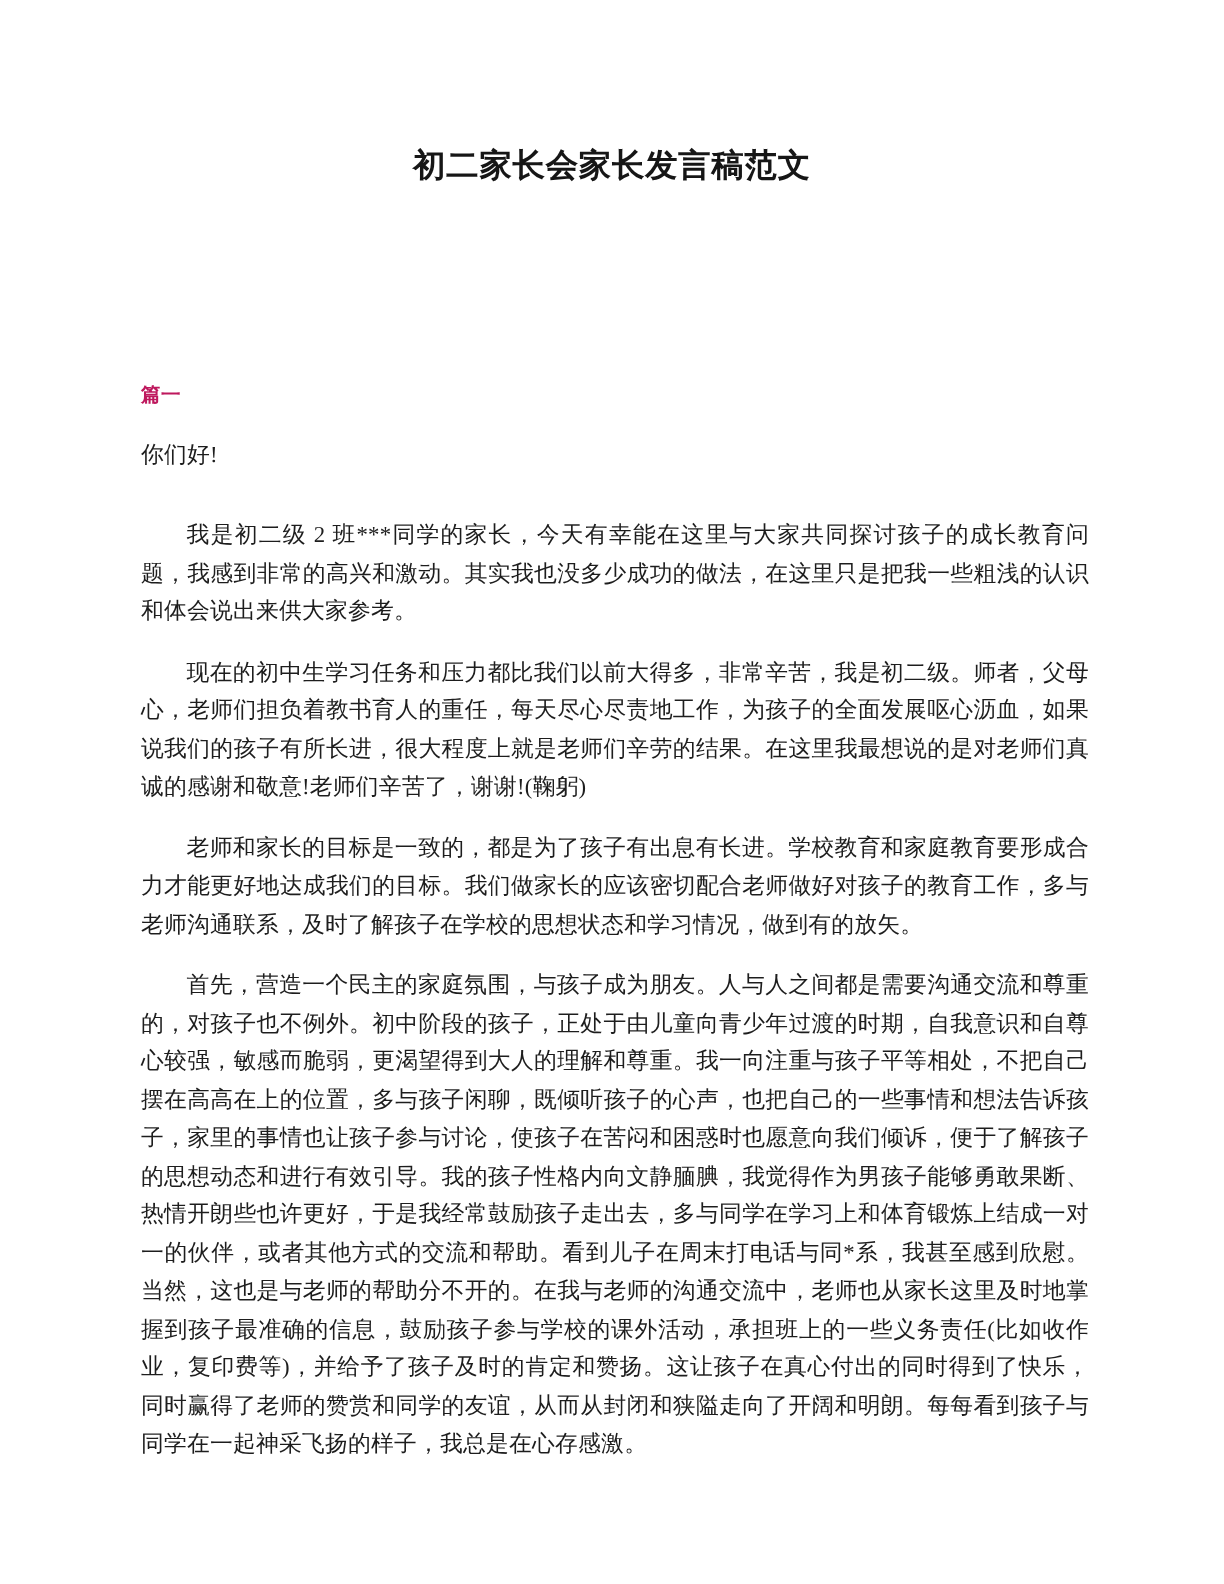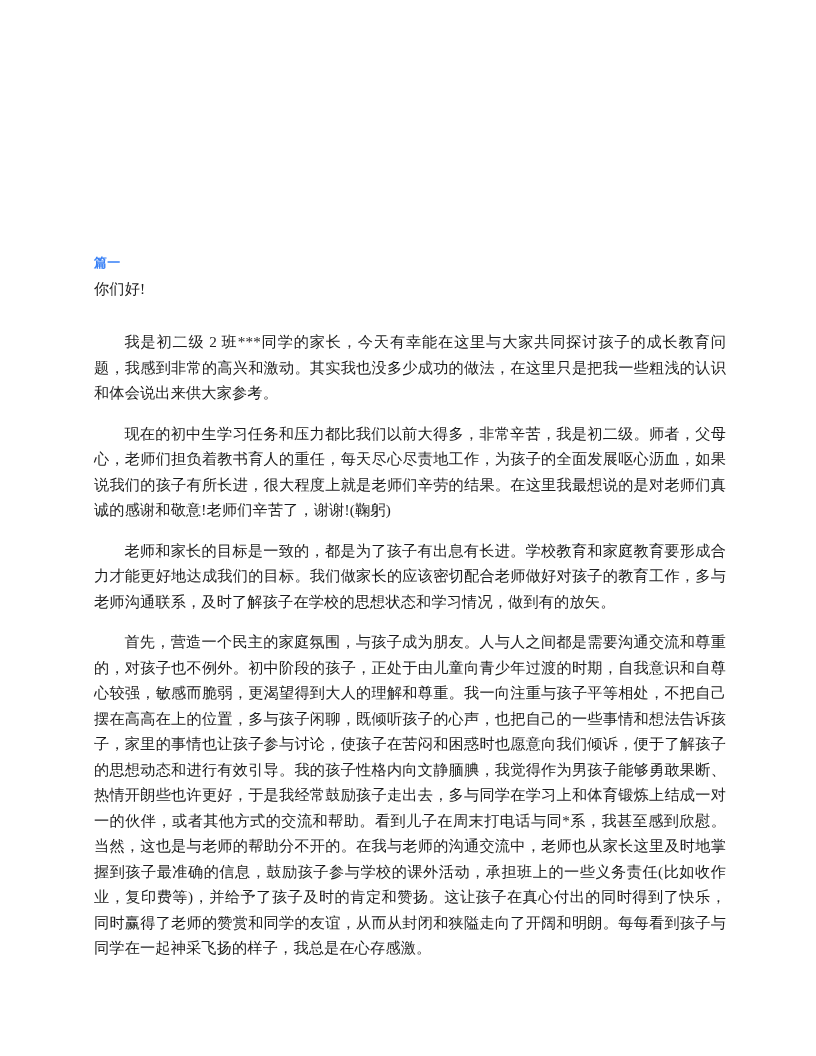--- a/index.html
+++ b/index.html
@@ -36,25 +36,25 @@
     line-height: 1.25;
     font-family: "Liberation Sans", "DejaVu Sans", sans-serif;
   }
   .body-block {
     position: absolute;
     left: 94px;
     top: 253px;
     width: 632px;
   }
   .section-label {
-    color: #3b82f6;
+    color: #be185d;
     font-size: 13px;
     font-weight: bold;
     line-height: 1.5;
-    margin: 0 0 3px 0;
+    margin: 0 0 18px 0;
     font-family: "Liberation Sans", "DejaVu Sans", sans-serif;
     letter-spacing: 0.3px;
   }
   p.para {
     margin: 0 0 15px 0;
     font-size: 15.2px;
     line-height: 25.5px;
     text-align: justify;
     text-justify: inter-ideograph;
     color: #1d1d1d;
@@ -68,20 +68,21 @@
   }
   p.tight {
     margin-bottom: 28px;
   }
 </style>
 </head>
 <body>
 
 <div class="page">
 
+  <h1 class="doc-title">初二家长会家长发言稿范文</h1>
 
   <div class="body-block">
 
     <div class="section-label">篇一</div>
 
 
     <p class="para noindent tight">你们好!</p>
 
     <p class="para indent">我是初二级 2 班***同学的家长，今天有幸能在这里与大家共同探讨孩子的成长教育问题，我感到非常的高兴和激动。其实我也没多少成功的做法，在这里只是把我一些粗浅的认识和体会说出来供大家参考。</p>
 

